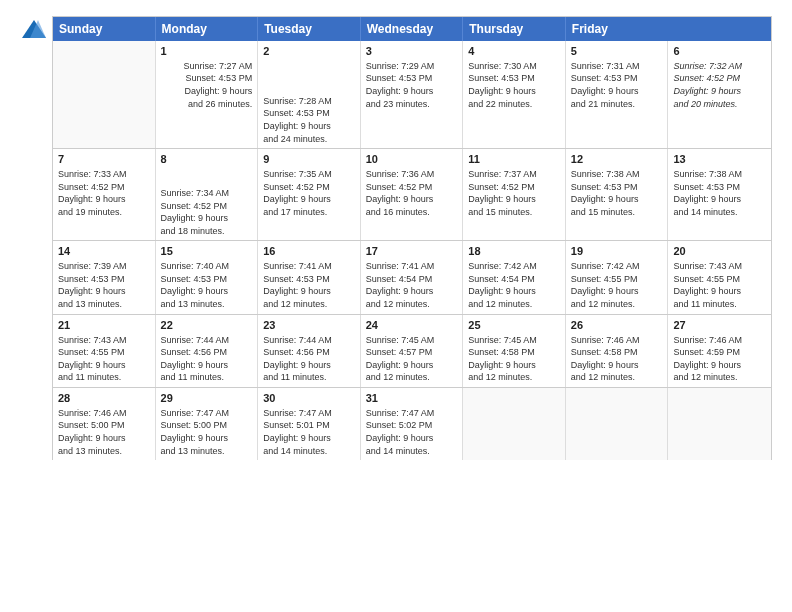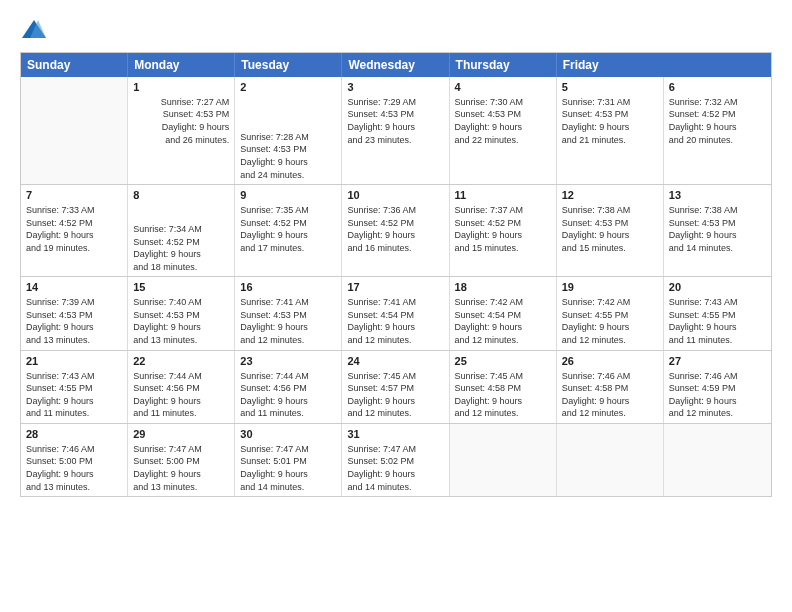--- a/index.html
+++ b/index.html
@@ -8,21 +8,21 @@
       background: #fff;
       width: 792px;
       height: 612px;
       overflow: hidden;
     }
     .page {
       width: 792px;
       height: 472px;
       padding: 16px 20px 12px 20px;
       display: flex;
-      flex-direction: column;
+      flex-direction: row;
     }
     .header {
       display: flex;
       justify-content: space-between;
       align-items: flex-start;
       margin-bottom: 8px;
     }
     .logo {
       display: flex;
       align-items: center;
@@ -179,21 +179,21 @@
           </div>
           <div class="cal-cell">
             <span class="day-num">5</span>
             <div class="info" style="white-space: pre-line;">Sunrise: 7:31 AM
 Sunset: 4:53 PM
 Daylight: 9 hours
 and 21 minutes.</div>
           </div>
           <div class="cal-cell">
             <span class="day-num">6</span>
-            <div class="info" style="white-space: pre-line;">Sunrise: 7:32 AM
+            <div class="info" style="white-space: pre-line; font-style: italic;">Sunrise: 7:32 AM
 Sunset: 4:52 PM
 Daylight: 9 hours
 and 20 minutes.</div>
           </div>
         </div>
         <div class="cal-week">
           <div class="cal-cell">
             <span class="day-num">7</span>
             <div class="info" style="white-space: pre-line;">Sunrise: 7:33 AM
 Sunset: 4:52 PM

